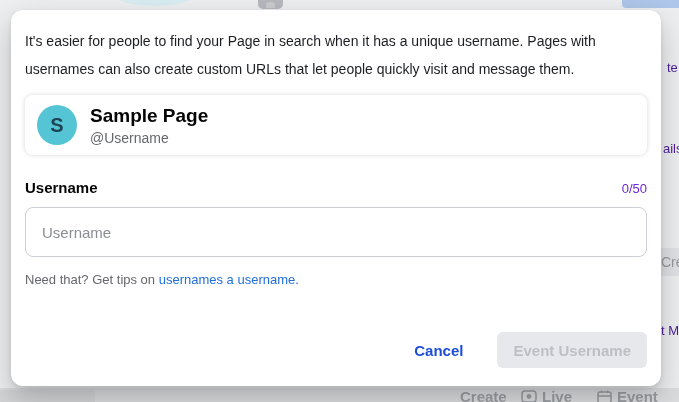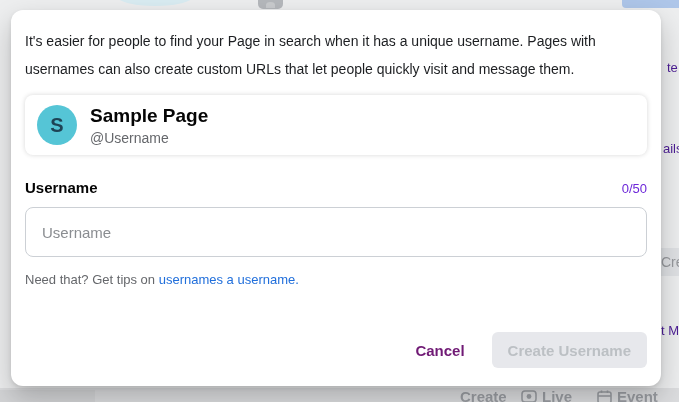--- a/index.html
+++ b/index.html
@@ -67,22 +67,22 @@
     border:1px solid #CCD0D5; border-radius:8px; padding:0 16px;
     font-size:15px; color:#1C1E21; background:#FFFFFF; outline:none;
     font-family:"Liberation Sans", sans-serif; }
   .username-input::placeholder { color:#8A8D91; opacity:1; }
 
   .help-row { margin-top:15px; font-size:13px; color:#65676B; }
   .help-link { color:#216FDB; text-decoration:none; cursor:pointer; }
 
   .modal-footer { position:absolute; right:14px; bottom:18px;
     display:flex; align-items:center; }
-  .cancel-btn { background:none; border:none; color:#701a75; font-size:15px;
-    font-weight:bold; cursor:pointer; margin-right:27px;
+  .cancel-btn { background:none; border:none; color:#1d4ed8; font-size:15px;
+    font-weight:bold; cursor:pointer; margin-right:34px;
     font-family:"Liberation Sans", sans-serif; }
   .submit-btn { height:36px; padding:0 16px; border:none; border-radius:6px;
     background:#E7E8EC; color:#BCC0C4; font-size:15px; font-weight:bold;
     font-family:"Liberation Sans", sans-serif; cursor:default; }
 </style>
 </head>
 <body>
 
 <div>
   <div class="bg-blue-blob"></div>
@@ -147,16 +147,16 @@
 
     <input class="username-input" type="text" placeholder="Username" style="">
 
     <div class="help-row">
       <span>Need that? Get tips on </span><a class="help-link">usernames a username.</a>
     </div>
   </div>
 
   <div class="modal-footer">
     <button class="cancel-btn">Cancel</button>
-    <button class="submit-btn" aria-disabled="true">Create Username</button>
+    <button class="submit-btn" aria-disabled="true">Event Username</button>
   </div>
 
 </div>
 
 </body></html>

